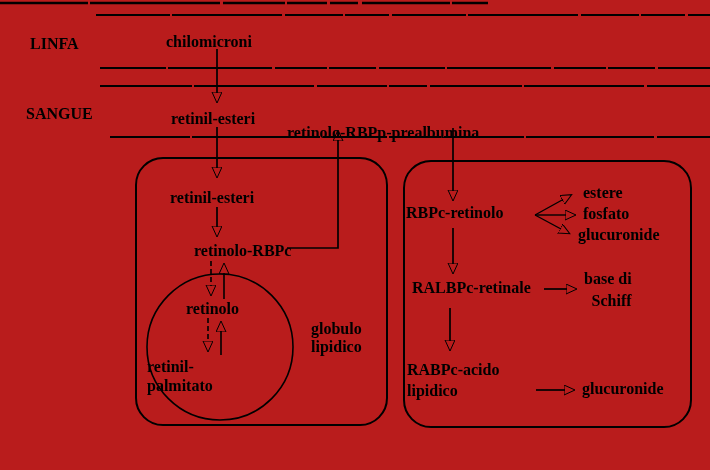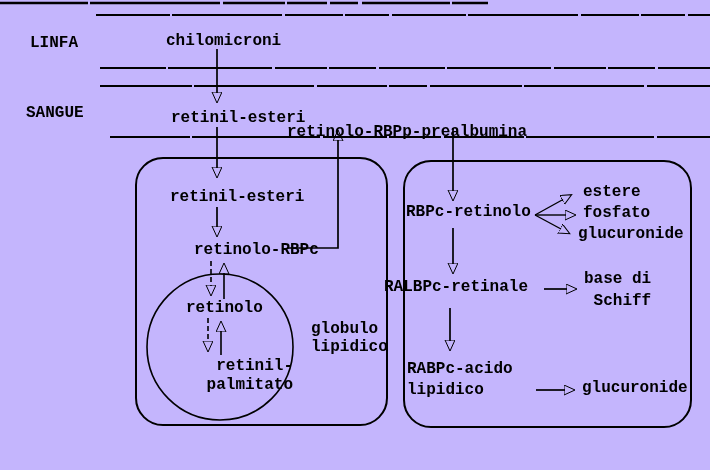--- a/index.html
+++ b/index.html
@@ -1,24 +1,24 @@
 <!DOCTYPE html>
 <html><head>
 <meta charset="utf-8">
 <style>
   html,body { margin:0; padding:0; background:#ffffff; }
   .canvas {
-    position:relative; width:710px; height:470px; background:#c4b5fd;
-    font-family:Liberation Mono, monospace; font-weight:700; color:#000;
+    position:relative; width:710px; height:470px; background:#b91c1c;
+    font-family:Liberation Serif, serif; font-weight:700; color:#000;
     overflow:hidden;
   }
   .overlay { position:absolute; left:0; top:0; width:710px; height:470px; }
   .overlay path, .overlay rect, .overlay circle { fill:none; stroke:#000; }
   .t { position:absolute; white-space:nowrap; font-size:16px; line-height:19px; }
-  .tc { text-align:right; white-space:normal; }
+  .tc { text-align:left; white-space:normal; }
   .cap { letter-spacing:0.3px; }
 </style>
 </head>
 <body>
 
 <div class="canvas">
 
   <svg class="overlay" viewBox="0 0 710 470">
     <defs>
       <marker id="ah" markerUnits="userSpaceOnUse" markerWidth="13" markerHeight="12" refX="1" refY="5" orient="auto">
@@ -63,18 +63,18 @@
   <div class="t" style="left:170px; top:188px;">retinil-esteri</div>
   <div class="t" style="left:174px; top:241px;margin-left:20px;">retinolo-RBPc</div>
   <div class="t" style="left:186px; top:299px;">retinolo</div>
   <div class="t tc" style="left:147px; top:357px; width:146px;"><span>retinil-</span><br><span>palmitato</span></div>
   <div class="t" style="left:311px; top:320px; line-height:18px;"><span>globulo</span><br><span>lipidico</span></div>
 
   <div class="t" style="left:406px; top:203px;">RBPc-retinolo</div>
   <div class="t" style="left:583px; top:183px;">estere</div>
   <div class="t" style="left:583px; top:204px;">fosfato</div>
   <div class="t" style="left:578px; top:225px;">glucuronide</div>
-  <div class="t" style="left:384px; top:278px;">RALBPc-retinale</div>
+  <div class="t" style="left:412px; top:278px;">RALBPc-retinale</div>
   <div class="t" style="left:584px; top:268px; line-height:22px;text-align:right;"><span>base di</span><br><span>Schiff</span></div>
   <div class="t" style="left:407px; top:359px; line-height:21px;"><span>RABPc-acido</span><br><span>lipidico</span></div>
   <div class="t" style="left:582px; top:379px;">glucuronide</div>
 
 </div>
 
 </body></html>

